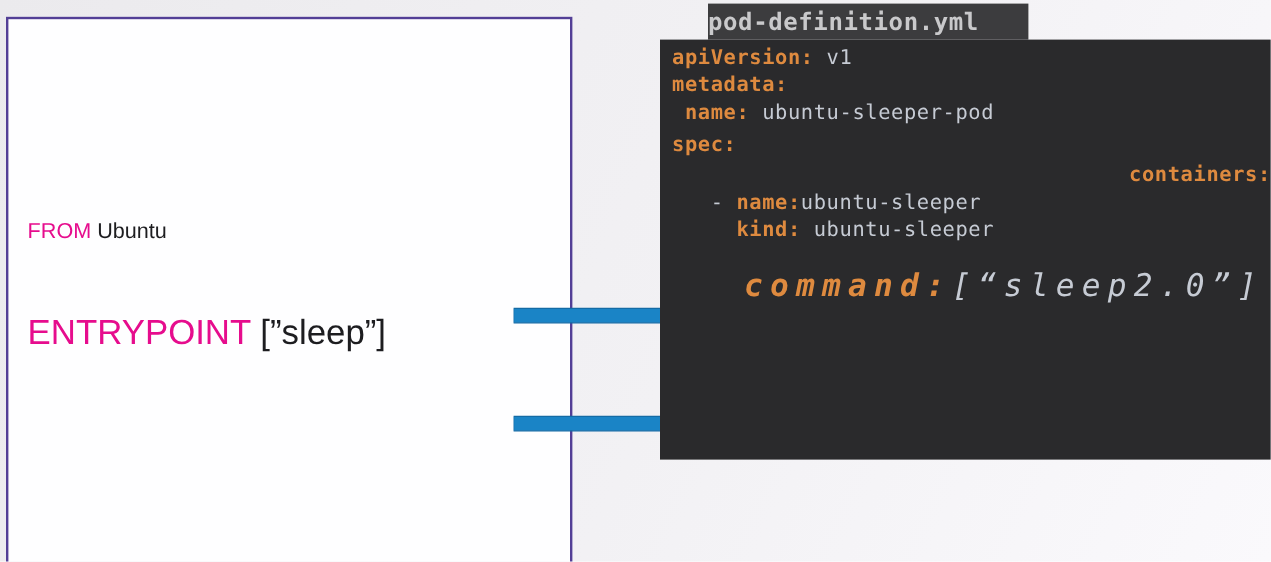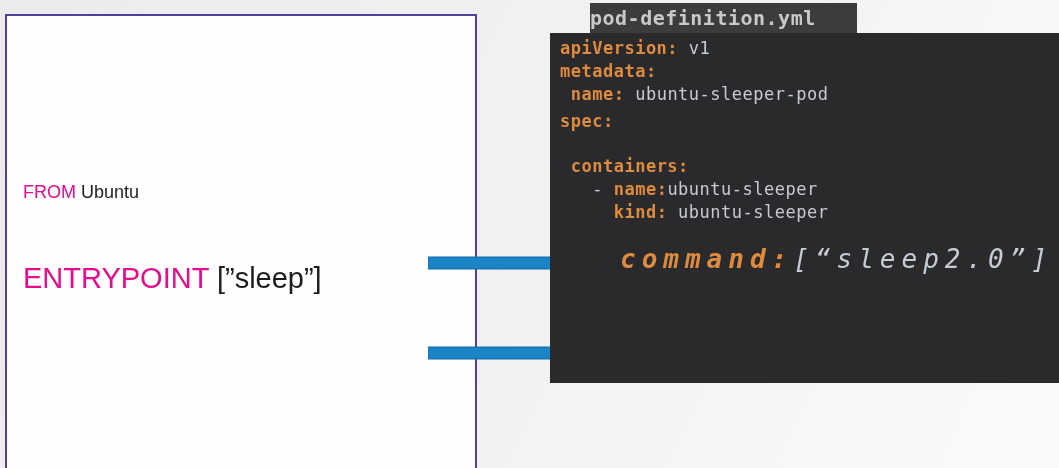--- a/index.html
+++ b/index.html
@@ -34,21 +34,21 @@
   }
   .yaml-block {
     position:absolute; left:550px; top:33px; width:509px; height:350px;
     background:#2a2a2c; padding:4px 0 16px 10px;
     font-family:"DejaVu Sans Mono", monospace;
   }
   .code-line { font-size:17px; line-height:23px; letter-spacing:0.5px; white-space:pre; }
   .code-line .k { color:#de8a3f; font-weight:bold; }
   .code-line .p, .code-line .v { color:#c6cbd4; }
   .mt4 { margin-top:4px; }
-  .mt6 { margin-top:22px; }
+  .mt6 { margin-top:2px;text-align:right; }
   .big-line { font-size:26px; line-height:34px; letter-spacing:6px; margin-left:60px; white-space:pre; }
   .big-line .k { color:#de8a3f; font-weight:bold; }
   .big-line .v { color:#c6cbd4; }
   .cmd-line  { margin-top:18px;font-style:italic; }
   .args-line { margin-top:54px; }
 </style>
 </head>
 <body>
 
 <div class="stage">

